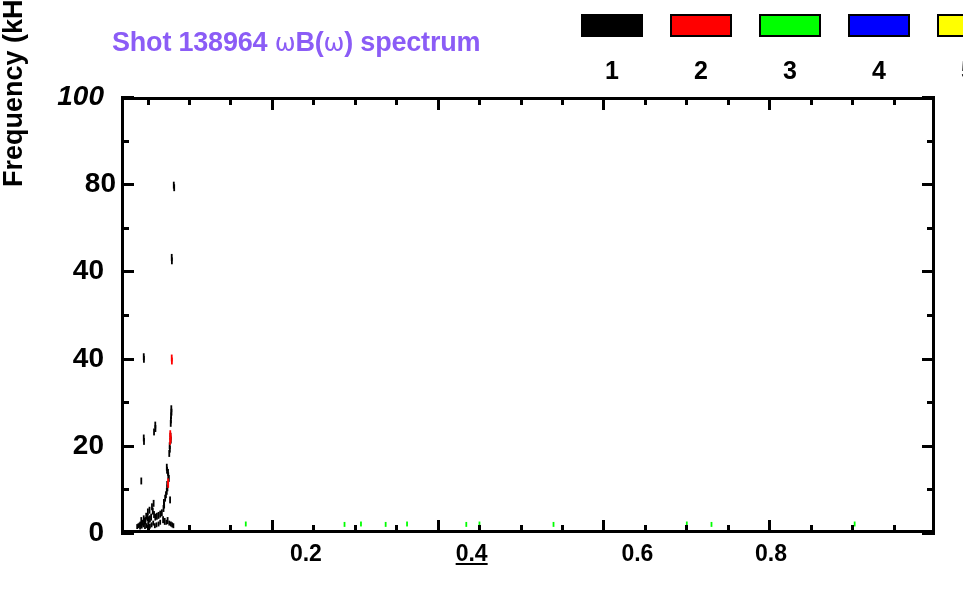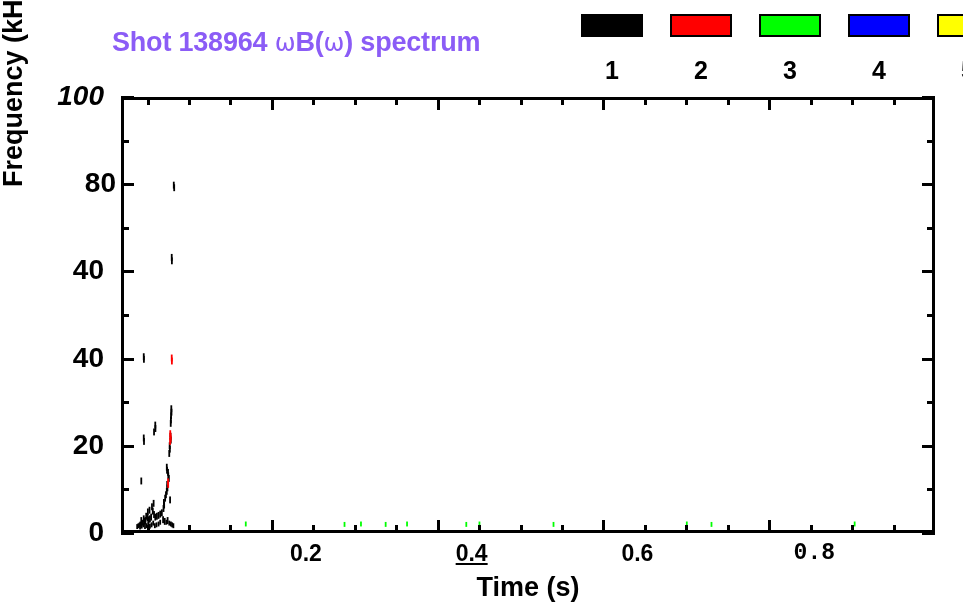--- a/index.html
+++ b/index.html
@@ -283,21 +283,21 @@
       <div class="tick tick-x-major" style="left: 271px; top: 97px;"></div>
       <div class="xlab" style="left: 221.864px; width: 100px; top: 542px;">0.2</div>
       <div class="tick tick-x-major" style="left: 437px; top: 520px;"></div>
       <div class="tick tick-x-major" style="left: 437px; top: 97px;"></div>
       <div class="xlab" style="left: 387.648px; width: 100px; top: 542px; text-decoration: underline;">0.4</div>
       <div class="tick tick-x-major" style="left: 602px; top: 520px;"></div>
       <div class="tick tick-x-major" style="left: 602px; top: 97px;"></div>
       <div class="xlab" style="left: 553.432px; width: 100px; top: 542px;">0.6</div>
       <div class="tick tick-x-major" style="left: 768px; top: 520px;"></div>
       <div class="tick tick-x-major" style="left: 768px; top: 97px;"></div>
-      <div class="xlab" style="left: 735px; width: 100px; top: 542px; font-family: Liberation Mono, monospace;">0.8</div>
+      <div class="xlab" style="left: 687px; width: 100px; top: 542px;">0.8</div>
       <div class="tick tick-x-minor" style="left: 147px; top: 525px;"></div>
       <div class="tick tick-x-minor" style="left: 147px; top: 97px;"></div>
       <div class="tick tick-x-minor" style="left: 188px; top: 525px;"></div>
       <div class="tick tick-x-minor" style="left: 188px; top: 97px;"></div>
       <div class="tick tick-x-minor" style="left: 229px; top: 525px;"></div>
       <div class="tick tick-x-minor" style="left: 229px; top: 97px;"></div>
       <div class="tick tick-x-minor" style="left: 312px; top: 525px;"></div>
       <div class="tick tick-x-minor" style="left: 312px; top: 97px;"></div>
       <div class="tick tick-x-minor" style="left: 354px; top: 525px;"></div>
       <div class="tick tick-x-minor" style="left: 354px; top: 97px;"></div>
@@ -319,15 +319,14 @@
       <div class="tick tick-x-minor" style="left: 810px; top: 97px;"></div>
       <div class="tick tick-x-minor" style="left: 851px; top: 525px;"></div>
       <div class="tick tick-x-minor" style="left: 851px; top: 97px;"></div>
       <div class="tick tick-x-minor" style="left: 893px; top: 525px;"></div>
       <div class="tick tick-x-minor" style="left: 893px; top: 97px;"></div>
     </div>
 
   <div id="ylabel-wrap">
     <span id="ylabel">Frequency (kHz)</span>
   </div>
-  <div id="xlabel">Time (s)</div>
 
 </div>
 
 </body></html>

